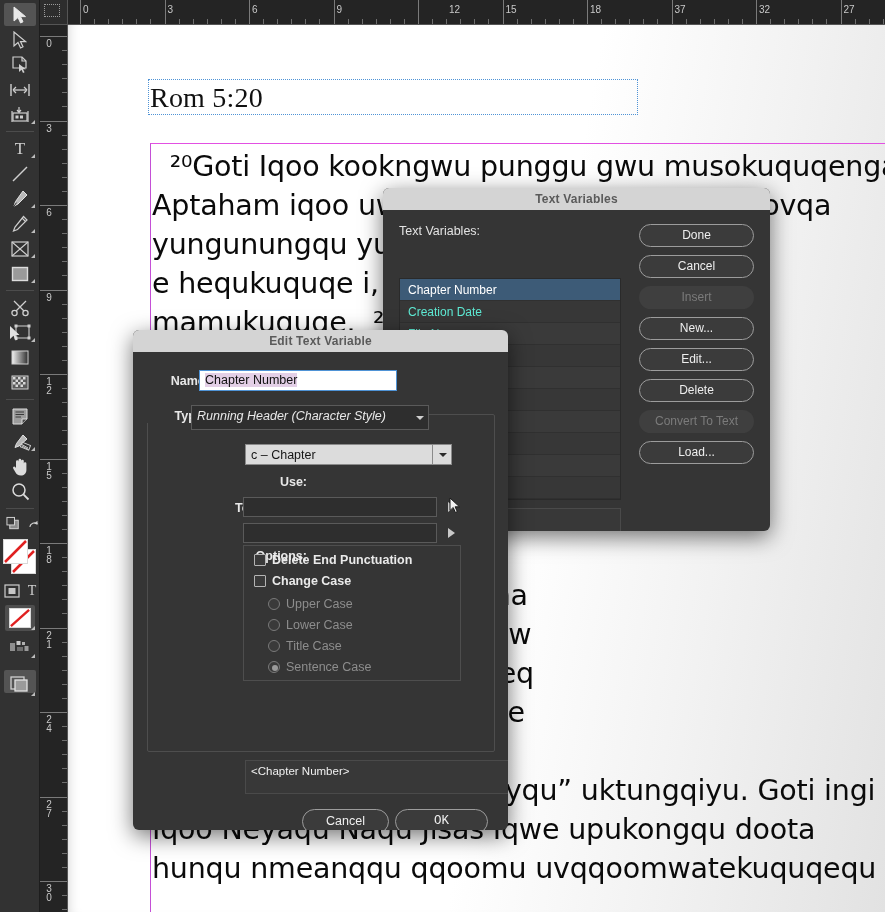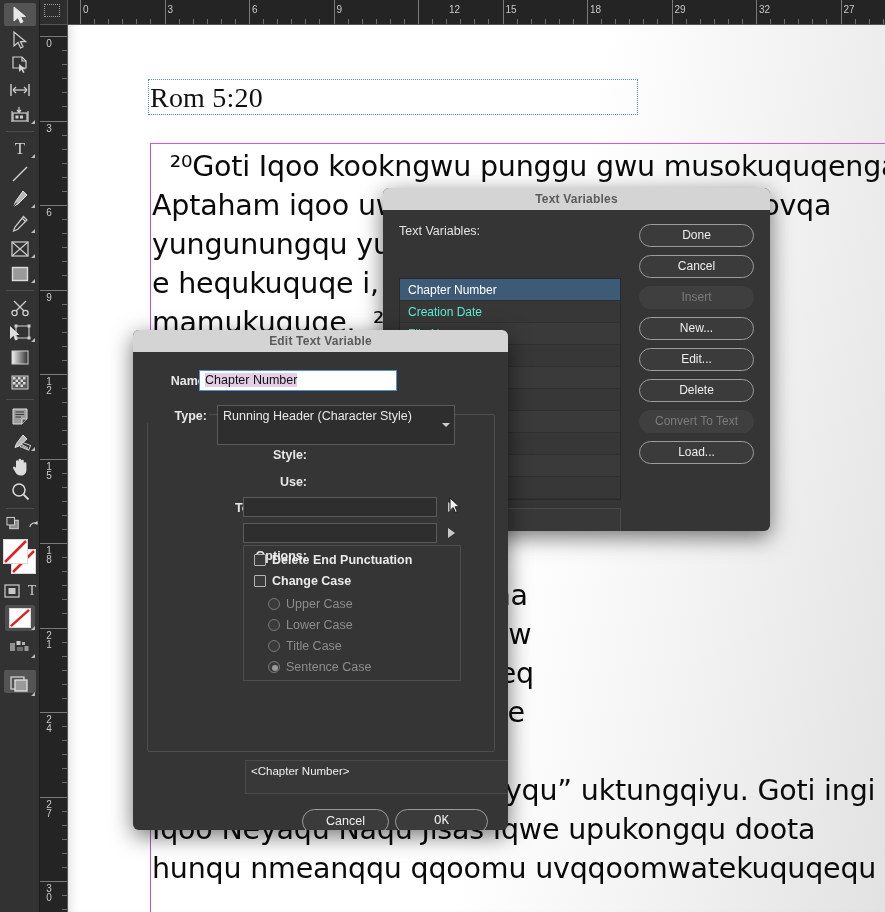--- a/index.html
+++ b/index.html
@@ -499,21 +499,21 @@
       <div class="min" style="left: 490.833px;"></div>
       <div class="min" style="left: 504.917px;"></div>
       <div class="maj" style="left: 519px;"></div>
       <div class="lbl" style="left: 522px;">18</div>
       <div class="min" style="left: 533.083px;"></div>
       <div class="min" style="left: 547.167px;"></div>
       <div class="min" style="left: 561.25px;"></div>
       <div class="min" style="left: 575.333px;"></div>
       <div class="min" style="left: 589.417px;"></div>
       <div class="maj" style="left: 603.5px;"></div>
-      <div class="lbl" style="left: 606.5px;">29</div>
+      <div class="lbl" style="left: 606.5px;">37</div>
       <div class="min" style="left: 617.583px;"></div>
       <div class="min" style="left: 631.667px;"></div>
       <div class="min" style="left: 645.75px;"></div>
       <div class="min" style="left: 659.833px;"></div>
       <div class="min" style="left: 673.917px;"></div>
       <div class="maj" style="left: 688px;"></div>
       <div class="lbl" style="left: 691px;">32</div>
       <div class="min" style="left: 702.083px;"></div>
       <div class="min" style="left: 716.167px;"></div>
       <div class="min" style="left: 730.25px;"></div>
@@ -658,26 +658,31 @@
     <div class="body">
 
       <div class="row-lbl" style="left:0px; top:22px; width:76px;">Name:</div>
       <div class="tfield focus" style="left:66px; top:18px; width:198px; height:21px;">
         <span class="selected">Chapter Number</span>
       </div>
 
       <div class="group-box" style="left:14px; top:62px; width:348px; height:338px;"></div>
 
       <div class="row-lbl" style="left:0px; top:57px; width:76px;background:#353535;padding-right:2px;">Type:</div>
-      <div class="sel-box" style="left:84px; top:53px; width:238px; height:40px;">
+      <div class="sel-box" style="left:58px; top:53px; width:238px; height:25px;font-style:italic;">
         <span>Running Header (Character Style)</span>
         <span class="chev"></span>
       </div>
 
       <div class="row-lbl" style="left:108px; top:96px; width:66px;">Style:</div>
+      <div class="sel-box light" style="left:245px; top:92px; width:207px; height:21px; left:112px;">
+        <span>c – Chapter</span>
+        <span class="chevsep"></span>
+        <span class="chev"></span>
+      </div>
 
       <div class="row-lbl" style="left:108px; top:123px; width:66px;">Use:</div>
 
       <div class="row-lbl" style="left:30px; top:149px; width:144px;">Text Before:</div>
       <div class="tfield" style="left:243px; top:145px; width:194px; height:20px; left:110px;"></div>
       <div class="arrow-btn" style="left:315px; top:150px;"></div>
 
       <div class="row-lbl" style="left:30px; top:175px; width:144px;">Text After:</div>
       <div class="tfield" style="left:110px; top:171px; width:194px; height:20px;"></div>
       <div class="arrow-btn" style="left:315px; top:176px;"></div>

